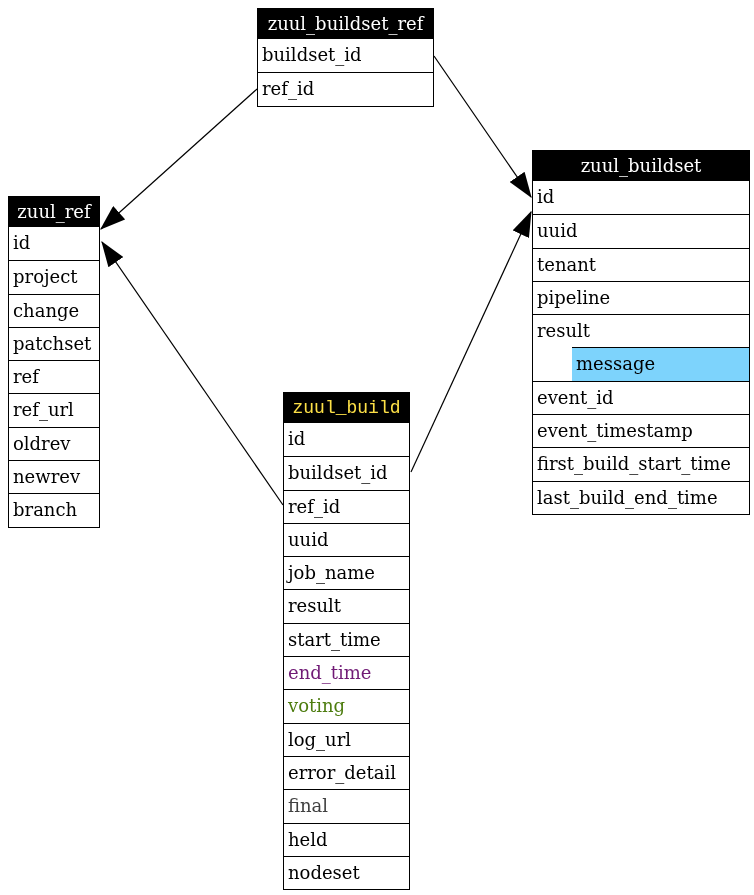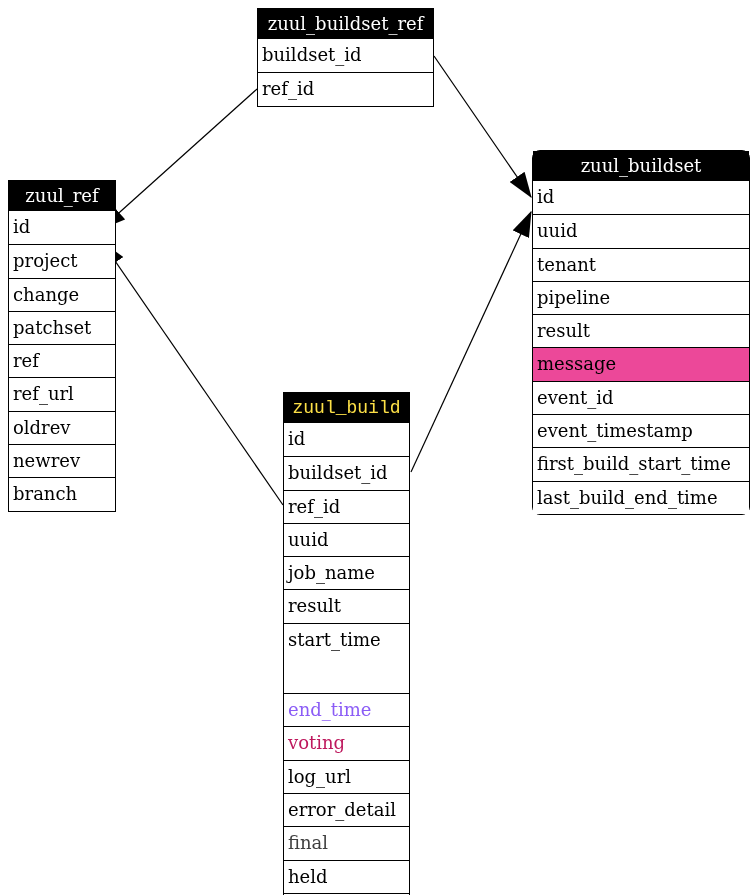--- a/index.html
+++ b/index.html
@@ -75,56 +75,56 @@
         <line class="edge-line" x1="411" y1="472" x2="531" y2="212" stroke="#000000" marker-end="url(#arrowhead)"></line>
         <line class="edge-line" x1="283" y1="505" x2="102" y2="242" stroke="#000000" marker-end="url(#arrowhead)"></line>
       </g>
   </svg>
   <div id="table-layer">
       <div class="table-node" style="left: 257px; top: 8px; width: 177px; border-color: rgb(0, 0, 0);">
         <div class="table-title" style="background: rgb(0, 0, 0); color: rgb(255, 255, 255);">zuul_buildset_ref</div>
         <div class="table-column" style="background: rgb(255, 255, 255); color: rgb(0, 0, 0); border-top: none;">buildset_id</div>
         <div class="table-column" style="background: rgb(255, 255, 255); color: rgb(0, 0, 0);">ref_id</div>
       </div>
-      <div class="table-node" style="left: 8px; top: 180px; width: 108px; border-color: rgb(0, 0, 0);">
+      <div class="table-node" style="left: 8px; top: 196px; width: 92px; border-color: rgb(0, 0, 0);">
         <div class="table-title" style="background: rgb(0, 0, 0); color: rgb(255, 255, 255);">zuul_ref</div>
         <div class="table-column" style="background: rgb(255, 255, 255); color: rgb(0, 0, 0); border-top: none;">id</div>
         <div class="table-column" style="background: rgb(255, 255, 255); color: rgb(0, 0, 0);">project</div>
         <div class="table-column" style="background: rgb(255, 255, 255); color: rgb(0, 0, 0);">change</div>
         <div class="table-column" style="background: rgb(255, 255, 255); color: rgb(0, 0, 0);">patchset</div>
         <div class="table-column" style="background: rgb(255, 255, 255); color: rgb(0, 0, 0);">ref</div>
         <div class="table-column" style="background: rgb(255, 255, 255); color: rgb(0, 0, 0);">ref_url</div>
         <div class="table-column" style="background: rgb(255, 255, 255); color: rgb(0, 0, 0);">oldrev</div>
         <div class="table-column" style="background: rgb(255, 255, 255); color: rgb(0, 0, 0);">newrev</div>
         <div class="table-column" style="background: rgb(255, 255, 255); color: rgb(0, 0, 0);">branch</div>
       </div>
-      <div class="table-node" style="left: 532px; top: 150px; width: 218px; border-color: rgb(0, 0, 0); border-radius: 8px;">
+      <div class="table-node" style="left: 532px; top: 150px; width: 218px; border-color: rgb(0, 0, 0);">
         <div class="table-title" style="background: rgb(0, 0, 0); color: rgb(255, 255, 255);">zuul_buildset</div>
         <div class="table-column" style="background: rgb(255, 255, 255); color: rgb(0, 0, 0); border-top: none;">id</div>
         <div class="table-column" style="background: rgb(255, 255, 255); color: rgb(0, 0, 0);">uuid</div>
         <div class="table-column" style="background: rgb(255, 255, 255); color: rgb(0, 0, 0);">tenant</div>
         <div class="table-column" style="background: rgb(255, 255, 255); color: rgb(0, 0, 0);">pipeline</div>
         <div class="table-column" style="background: rgb(255, 255, 255); color: rgb(0, 0, 0);">result</div>
-        <div class="table-column" style="background: #ec4899; color: rgb(0, 0, 0);">message</div>
+        <div class="table-column" style="background: #7dd3fc; color: rgb(0, 0, 0); margin-left: 39px;">message</div>
         <div class="table-column" style="background: rgb(255, 255, 255); color: rgb(0, 0, 0);">event_id</div>
         <div class="table-column" style="background: rgb(255, 255, 255); color: rgb(0, 0, 0);">event_timestamp</div>
         <div class="table-column" style="background: rgb(255, 255, 255); color: rgb(0, 0, 0);">first_build_start_time</div>
         <div class="table-column" style="background: rgb(255, 255, 255); color: rgb(0, 0, 0);">last_build_end_time</div>
       </div>
       <div class="table-node" style="left: 283px; top: 392px; width: 127px; border-color: rgb(0, 0, 0);">
         <div class="table-title" style="background: rgb(0, 0, 0); color: #fde047; font-family: Liberation Mono, monospace;">zuul_build</div>
         <div class="table-column" style="background: rgb(255, 255, 255); color: rgb(0, 0, 0); border-top: none;">id</div>
         <div class="table-column" style="background: rgb(255, 255, 255); color: rgb(0, 0, 0);">buildset_id</div>
         <div class="table-column" style="background: rgb(255, 255, 255); color: rgb(0, 0, 0);">ref_id</div>
         <div class="table-column" style="background: rgb(255, 255, 255); color: rgb(0, 0, 0);">uuid</div>
         <div class="table-column" style="background: rgb(255, 255, 255); color: rgb(0, 0, 0);">job_name</div>
         <div class="table-column" style="background: rgb(255, 255, 255); color: rgb(0, 0, 0);">result</div>
         <div class="table-column" style="background: rgb(255, 255, 255); color: rgb(0, 0, 0);">start_time</div>
-        <div class="table-column" style="background: rgb(255, 255, 255); color: #8b5cf6; margin-top: 37px;">end_time</div>
-        <div class="table-column" style="background: rgb(255, 255, 255); color: #be185d;">voting</div>
+        <div class="table-column" style="background: rgb(255, 255, 255); color: #701a75;">end_time</div>
+        <div class="table-column" style="background: rgb(255, 255, 255); color: #4d7c0f;">voting</div>
         <div class="table-column" style="background: rgb(255, 255, 255); color: rgb(0, 0, 0);">log_url</div>
         <div class="table-column" style="background: rgb(255, 255, 255); color: rgb(0, 0, 0);">error_detail</div>
         <div class="table-column" style="background: rgb(255, 255, 255); color: #404040;">final</div>
         <div class="table-column" style="background: rgb(255, 255, 255); color: rgb(0, 0, 0);">held</div>
         <div class="table-column" style="background: rgb(255, 255, 255); color: rgb(0, 0, 0);">nodeset</div>
       </div>
     </div>
 </div>
 
 </body></html>

